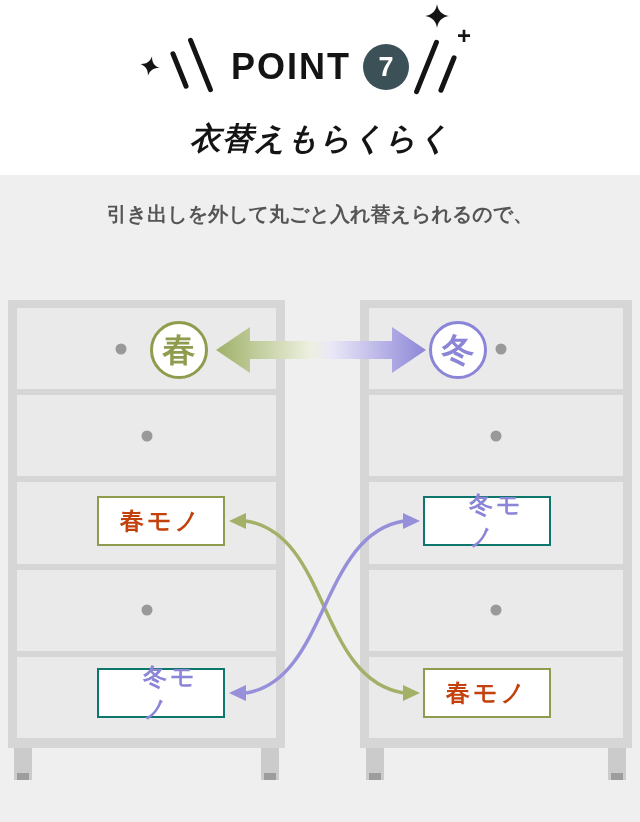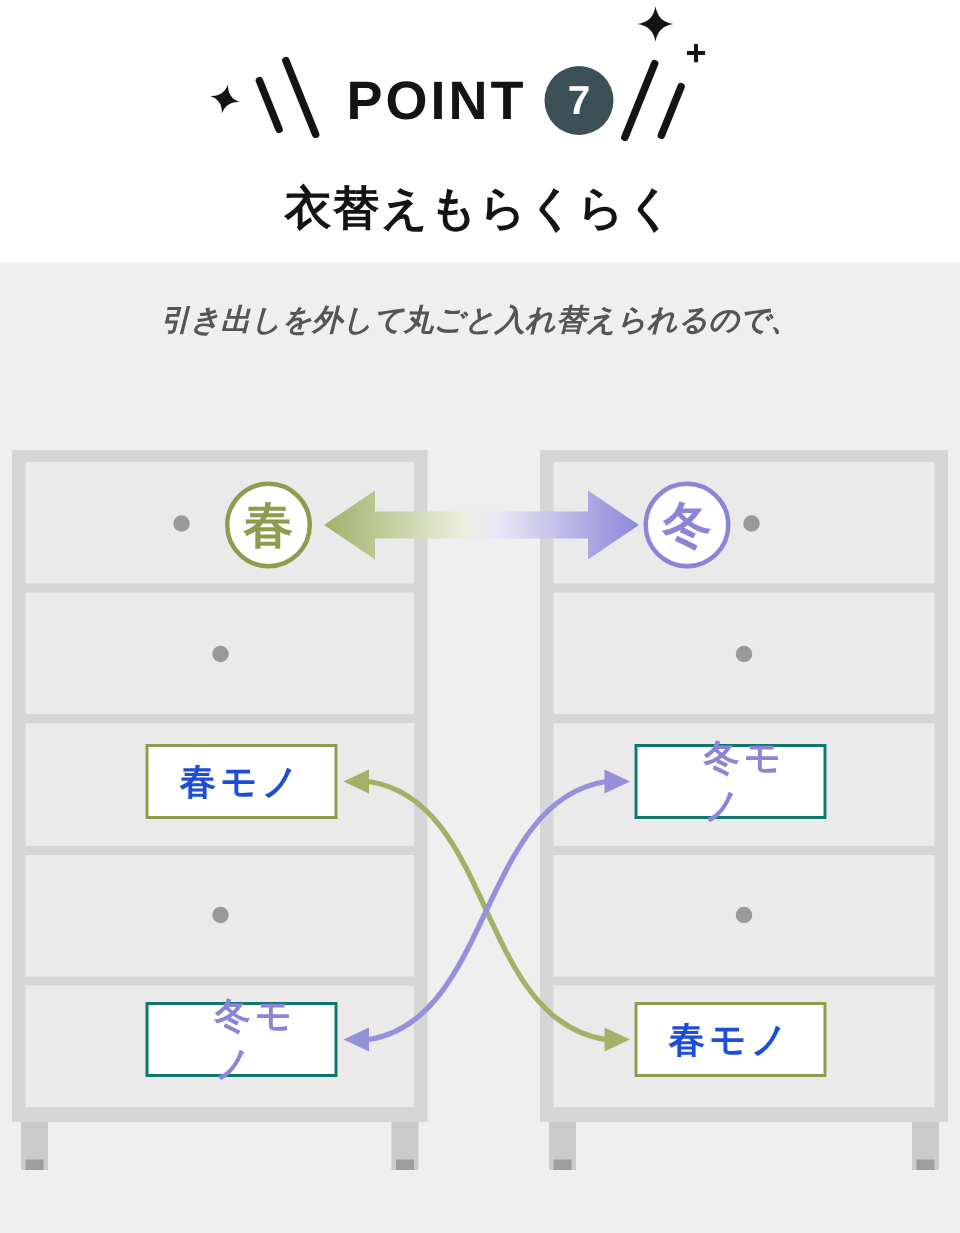--- a/index.html
+++ b/index.html
@@ -24,28 +24,28 @@
   .sl1 { left:198px; top:36px; height:58px; transform:rotate(-22deg); }
   .sl2 { left:177px; top:50px; height:40px; transform:rotate(-22deg); }
   .sr1 { left:424px; top:38px; height:58px; transform:rotate(22deg); }
   .sr2 { left:445px; top:54px; height:40px; transform:rotate(22deg); }
   .star { position:absolute; z-index:1; }
   .star-left  { left:140px; top:56px; width:20px; height:20px; transform:rotate(12deg); }
   .star-right { left:425px; top:4px;  width:24px; height:24px; }
   .plus-mark { position:absolute; left:457px; top:22px; font-size:24px; font-weight:700; color:#141414; z-index:1; }
   .page-title {
     position:absolute; top:118px; left:0; width:100%; text-align:center;
-    font-size:31px; font-weight:800; letter-spacing:1px; color:#141414; z-index:2;
+    font-size:31px; font-weight:800; letter-spacing:1px; color:#141414; z-index:2;font-style:italic;
   }
 
   
   .gray-section { position:absolute; left:0; top:175px; width:640px; height:647px; background:#efefef; z-index:0; }
   .description {
     position:absolute; top:198px; left:0; width:100%; text-align:center;
-    font-size:20px; font-weight:700; color:#555555; line-height:33px; z-index:2;font-style:italic;
+    font-size:20px; font-weight:700; color:#555555; line-height:33px; z-index:2;
   }
 
   
   .chest {
     position:absolute; top:300px; height:448px; background:#d6d6d6;
     padding:8px 9px 10px; box-sizing:border-box;
     display:flex; flex-direction:column; gap:6px; z-index:1;
   }
   .chest-left  { left:8px;   width:277px; }
   .chest-right { left:360px; width:272px; }
@@ -66,21 +66,21 @@
     display:flex; align-items:center; justify-content:center;
     font-size:33px; font-weight:700; box-sizing:border-box;
   }
   .season-spring { left:150px; top:321px; border:3px solid #8f9c4e; color:#8f9c4e; }
   .season-winter { left:429px; top:321px; border:3px solid #8b85d7; color:#8b85d7; }
   .item-label {
     position:absolute; z-index:3; width:128px; height:50px; background:#ffffff;
     display:flex; align-items:center; justify-content:center;
     font-size:24px; font-weight:700; letter-spacing:3px; box-sizing:border-box;
   }
-  .label-spring { border:2px solid #8f9c4e; color:#1d4ed8; }
+  .label-spring { border:2px solid #8f9c4e; color:#c2410c; }
   .label-winter { border:2px solid #0f766e; color:#8b85d7;padding-left:44px; }
   .pos-left-mid  { left:97px;  top:496px; }
   .pos-right-mid { left:423px; top:496px; }
   .pos-left-bot  { left:97px;  top:668px; }
   .pos-right-bot { left:423px; top:668px; }
 
   
   .arrows { position:absolute; inset:0; z-index:4; pointer-events:none; }
 </style>
 </head>

